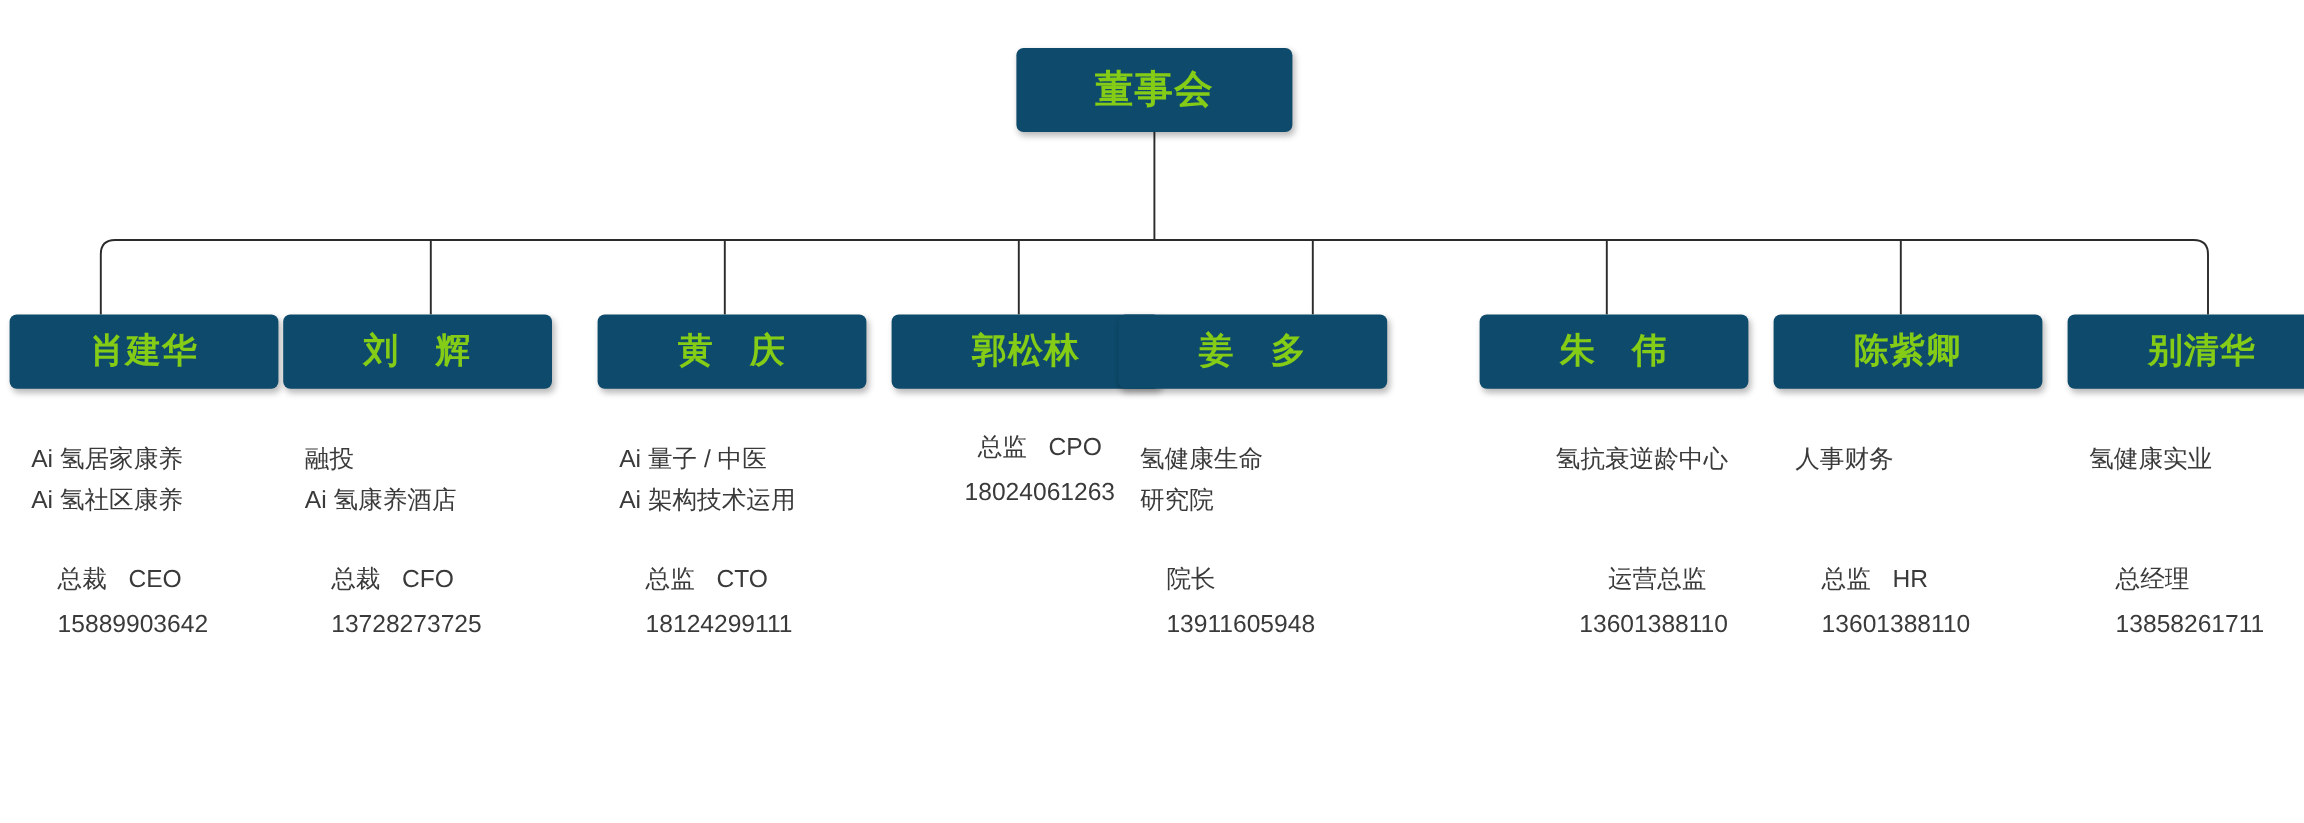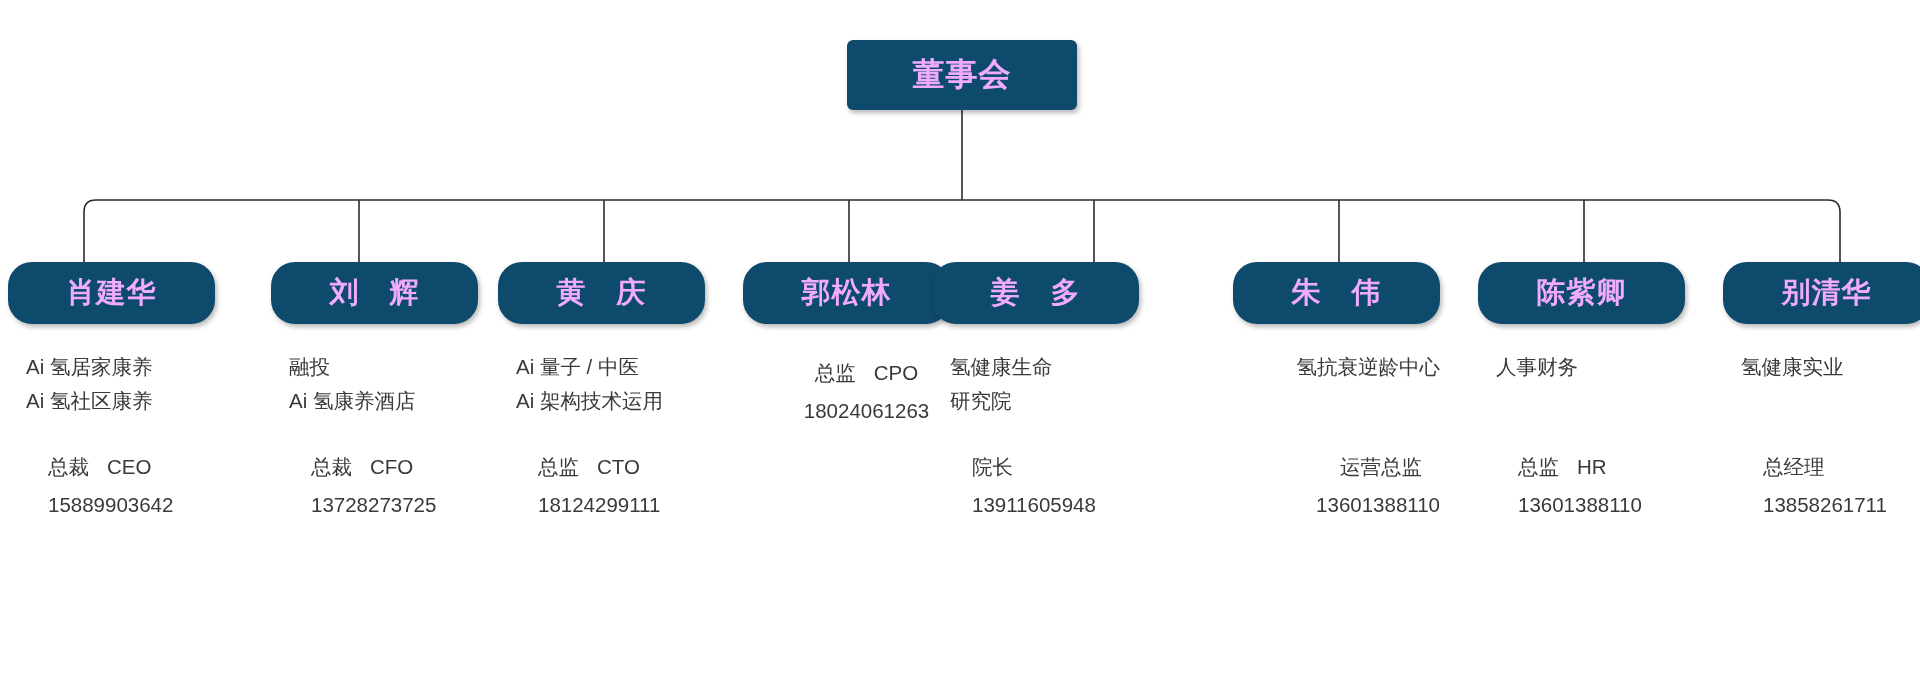--- a/index.html
+++ b/index.html
@@ -29,63 +29,62 @@
     height: 686px;
     pointer-events: none;
   }
 
   
   .node-box {
     position: absolute;
     box-sizing: border-box;
     background: #0d4a6b;
     border-radius: 6px;
-    color: #f0abfc;
+    color: #84cc16;
     display: flex;
     align-items: center;
     justify-content: center;
     box-shadow: 2px 3px 5px rgba(0,0,0,0.28);
     letter-spacing: 1px;
     font-weight: bold;
   }
   #root-node {
     left: 847px;
     top: 40px;
     width: 230px;
     height: 70px;
     font-size: 32px;
   }
   .leaf-box {
-    width: 207px;
+    width: 224px;
     height: 62px;
     font-size: 29px;
     position: relative;
     margin: 0;
-    border-radius: 24px;
   }
 
   
   #columns {
     position: absolute;
     left: 0;
     top: 262px;
     width: 1920px;
     height: 420px;
   }
   .column {
     position: absolute;
     top: 0;
     width: 207px;
   }
   .col-body {
     padding-left: 18px;
     box-sizing: border-box;
   }
   .dept-block {
-    margin-top: 26px;
+    margin-top: 42px;
     min-height: 68px;
   }
   .dept-line {
     font-size: 20.5px;
     color: #3a3a3a;
     line-height: 34px;
     white-space: nowrap;
     font-weight: 300;
   }
   .role-block {
@@ -132,21 +131,21 @@
           <div class="dept-line">Ai 氢居家康养</div>
           <div class="dept-line">Ai 氢社区康养</div>
         </div>
         <div class="role-block">
           <div class="role-line"><span class="role-title">总裁</span><span class="role-abbr">CEO</span></div>
           <div class="phone-line">15889903642</div>
         </div>
       </div>
     </div>
 
-    <div class="column" style="left:271px;">
+    <div class="column" style="left:236px;">
       <div class="node-box leaf-box">刘　辉</div>
       <div class="col-body">
         <div class="dept-block">
           <div class="dept-line">融投</div>
           <div class="dept-line">Ai 氢康养酒店</div>
         </div>
         <div class="role-block">
           <div class="role-line"><span class="role-title">总裁</span><span class="role-abbr">CFO</span></div>
           <div class="phone-line">13728273725</div>
         </div>

